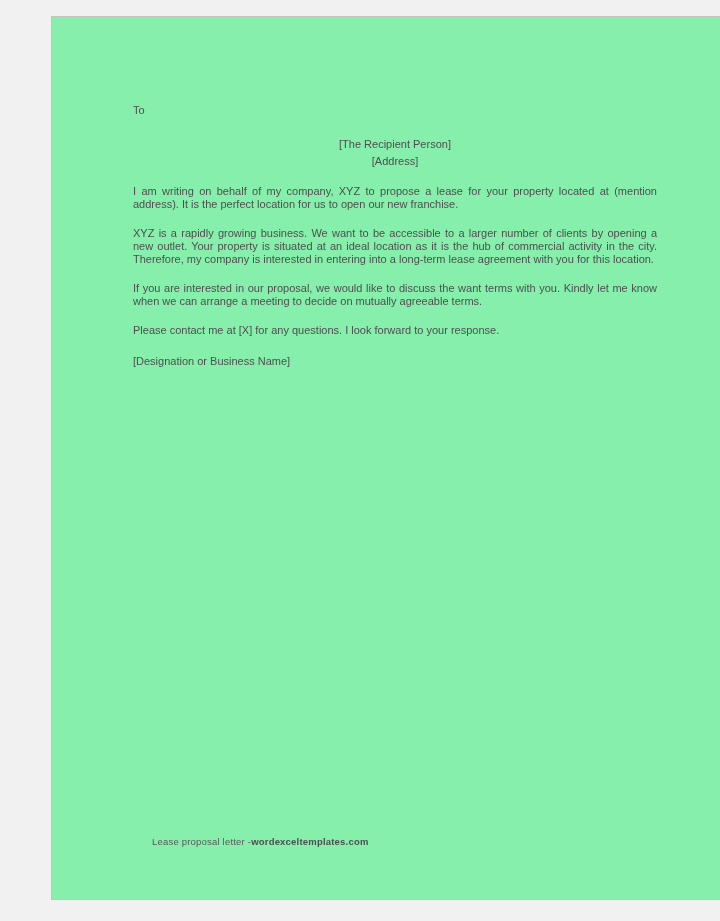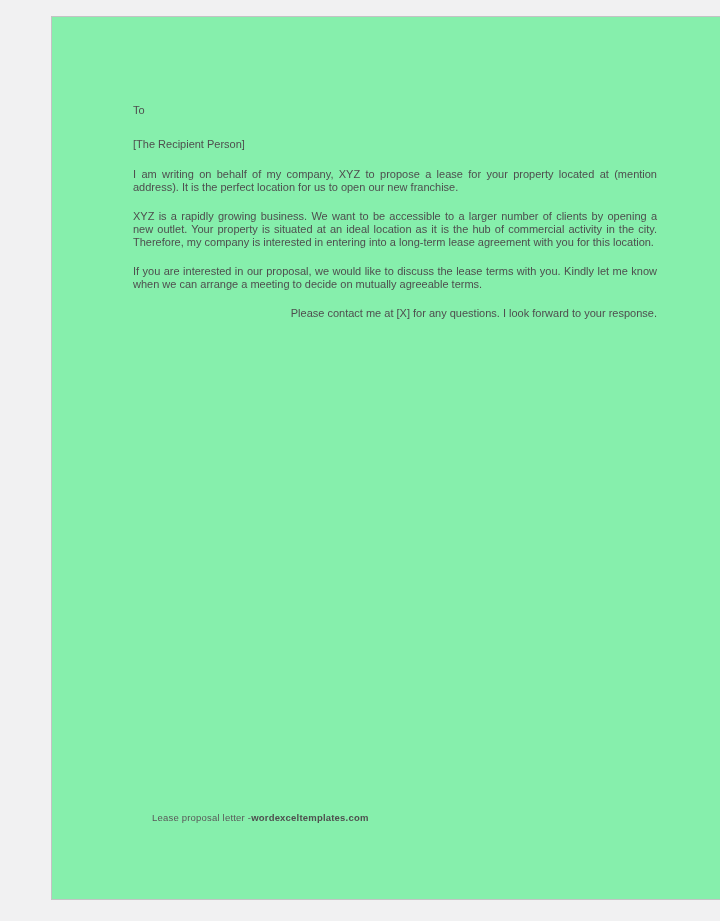--- a/index.html
+++ b/index.html
@@ -32,43 +32,44 @@
   }
   .salutation {
     margin: 0 0 17px 0;
     line-height: 16.5px;
   }
   .addr-block {
     margin: 0 0 15px 0;
   }
   .addr-line {
     line-height: 17px;
+    text-align: center;
   }
   .para {
     margin: 0 0 16px 0;
     line-height: 13px;
     text-align: justify;
   }
   .para.last {
-    text-align: right;
+    text-align: left;
   }
   .sig-block {
     margin-top: 1px;
   }
   .sig-name {
     line-height: 16px;
     margin-bottom: 5px;
   }
   .sig-line {
     line-height: 17px;
   }
   .footer {
     position: absolute;
     left: 81px;
-    top: 795px;
+    top: 819px;
     font-size: 9.5px;
     color: #595959;
     letter-spacing: 0.2px;
     padding-left: 19px;
   }
   .footer b {
     font-weight: bold;
     color: #4e4e4e;
   }
 </style>
@@ -76,31 +77,33 @@
 <body>
 
 <div class="paper">
 
   <div class="content">
 
     <p class="salutation">To</p>
 
     <div class="addr-block">
       <div class="addr-line">[The Recipient Person]</div>
+      <div class="addr-line">[Address]</div>
     </div>
 
     <p class="para">I am writing on behalf of my company, XYZ to propose a lease for your property located at (mention address). It is the perfect location for us to open our new franchise.</p>
 
     <p class="para">XYZ is a rapidly growing business. We want to be accessible to a larger number of clients by opening a new outlet. Your property is situated at an ideal location as it is the hub of commercial activity in the city. Therefore, my company is interested in entering into a long-term lease agreement with you for this location.</p>
 
-    <p class="para">If you are interested in our proposal, we would like to discuss the lease terms with you. Kindly let me know when we can arrange a meeting to decide on mutually agreeable terms.</p>
+    <p class="para">If you are interested in our proposal, we would like to discuss the want terms with you. Kindly let me know when we can arrange a meeting to decide on mutually agreeable terms.</p>
 
     <p class="para last">Please contact me at [X] for any questions. I look forward to your response.</p>
 
     <div class="sig-block">
+      <div class="sig-line">[Designation or Business Name]</div>
     </div>
 
   </div>
 
   <div class="footer">
     <span>Lease proposal letter -</span><b>wordexceltemplates.com</b>
   </div>
 
 </div>
 

